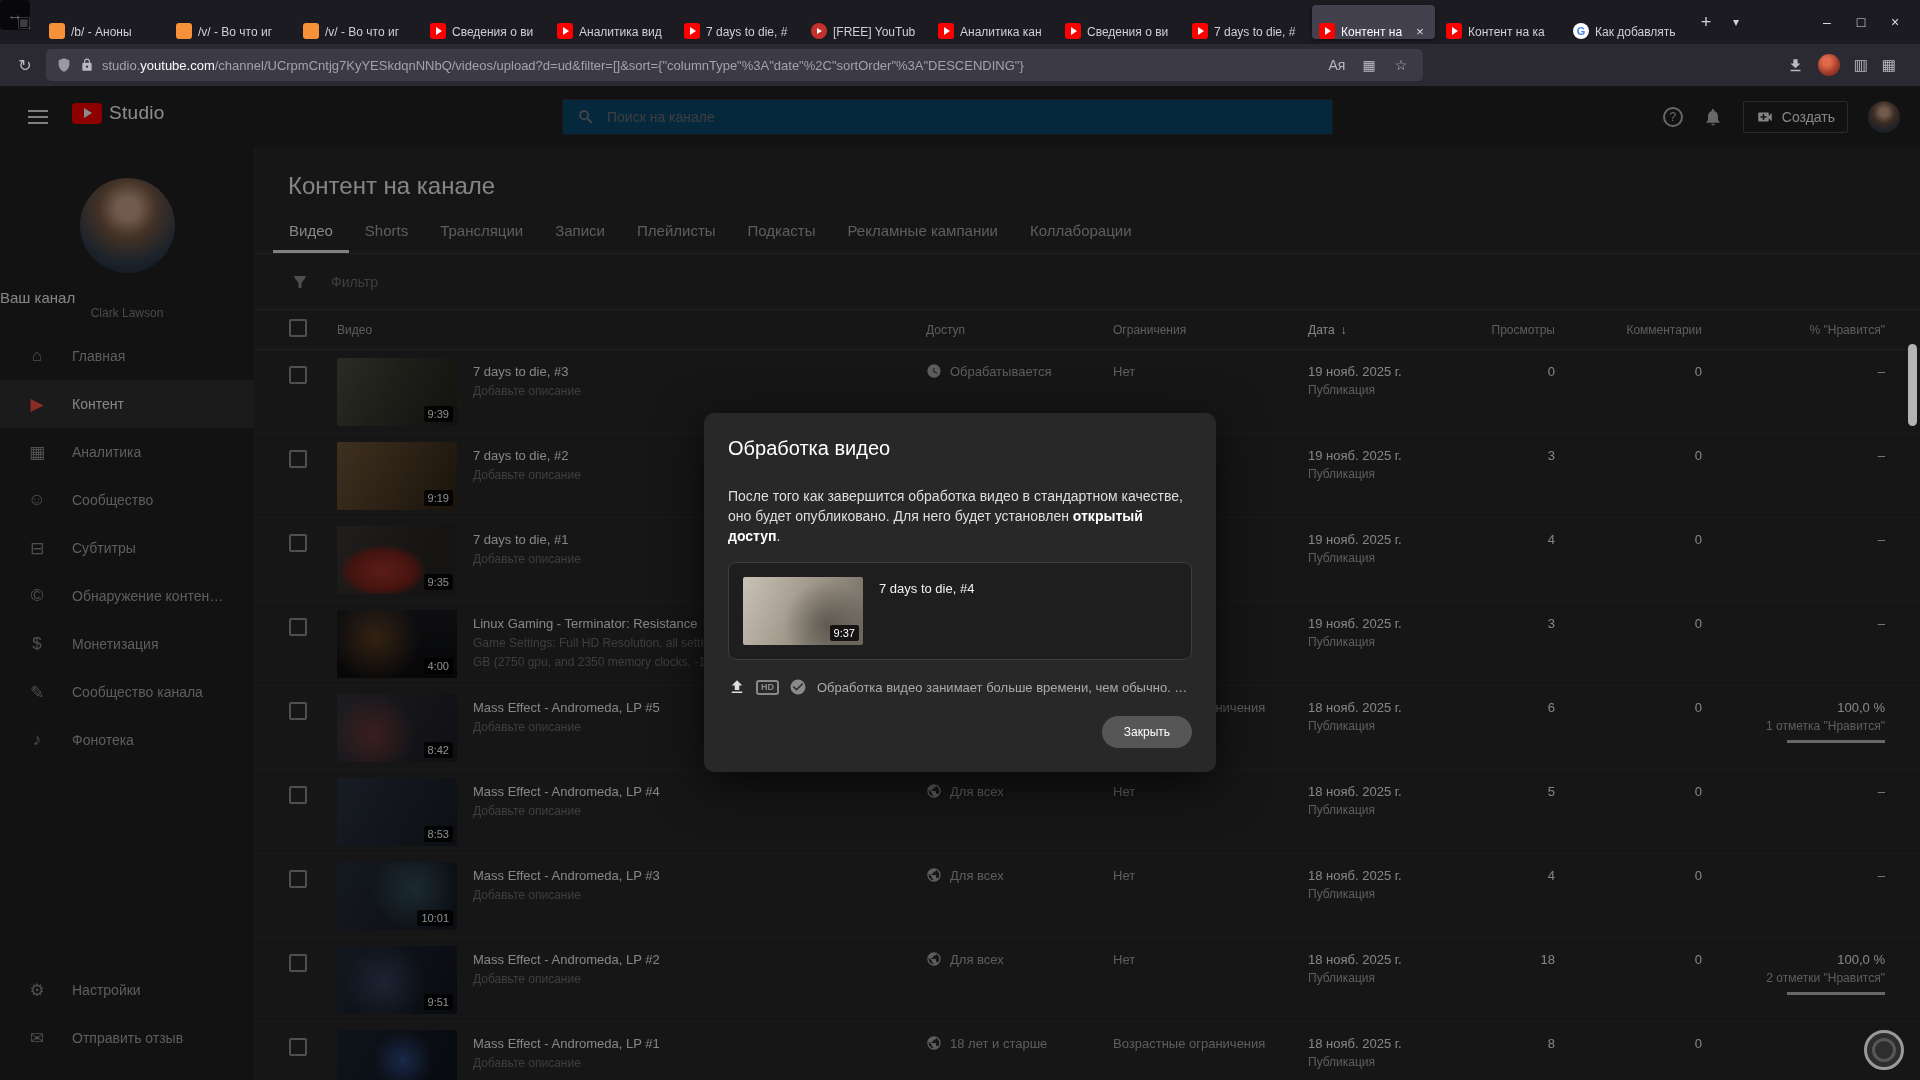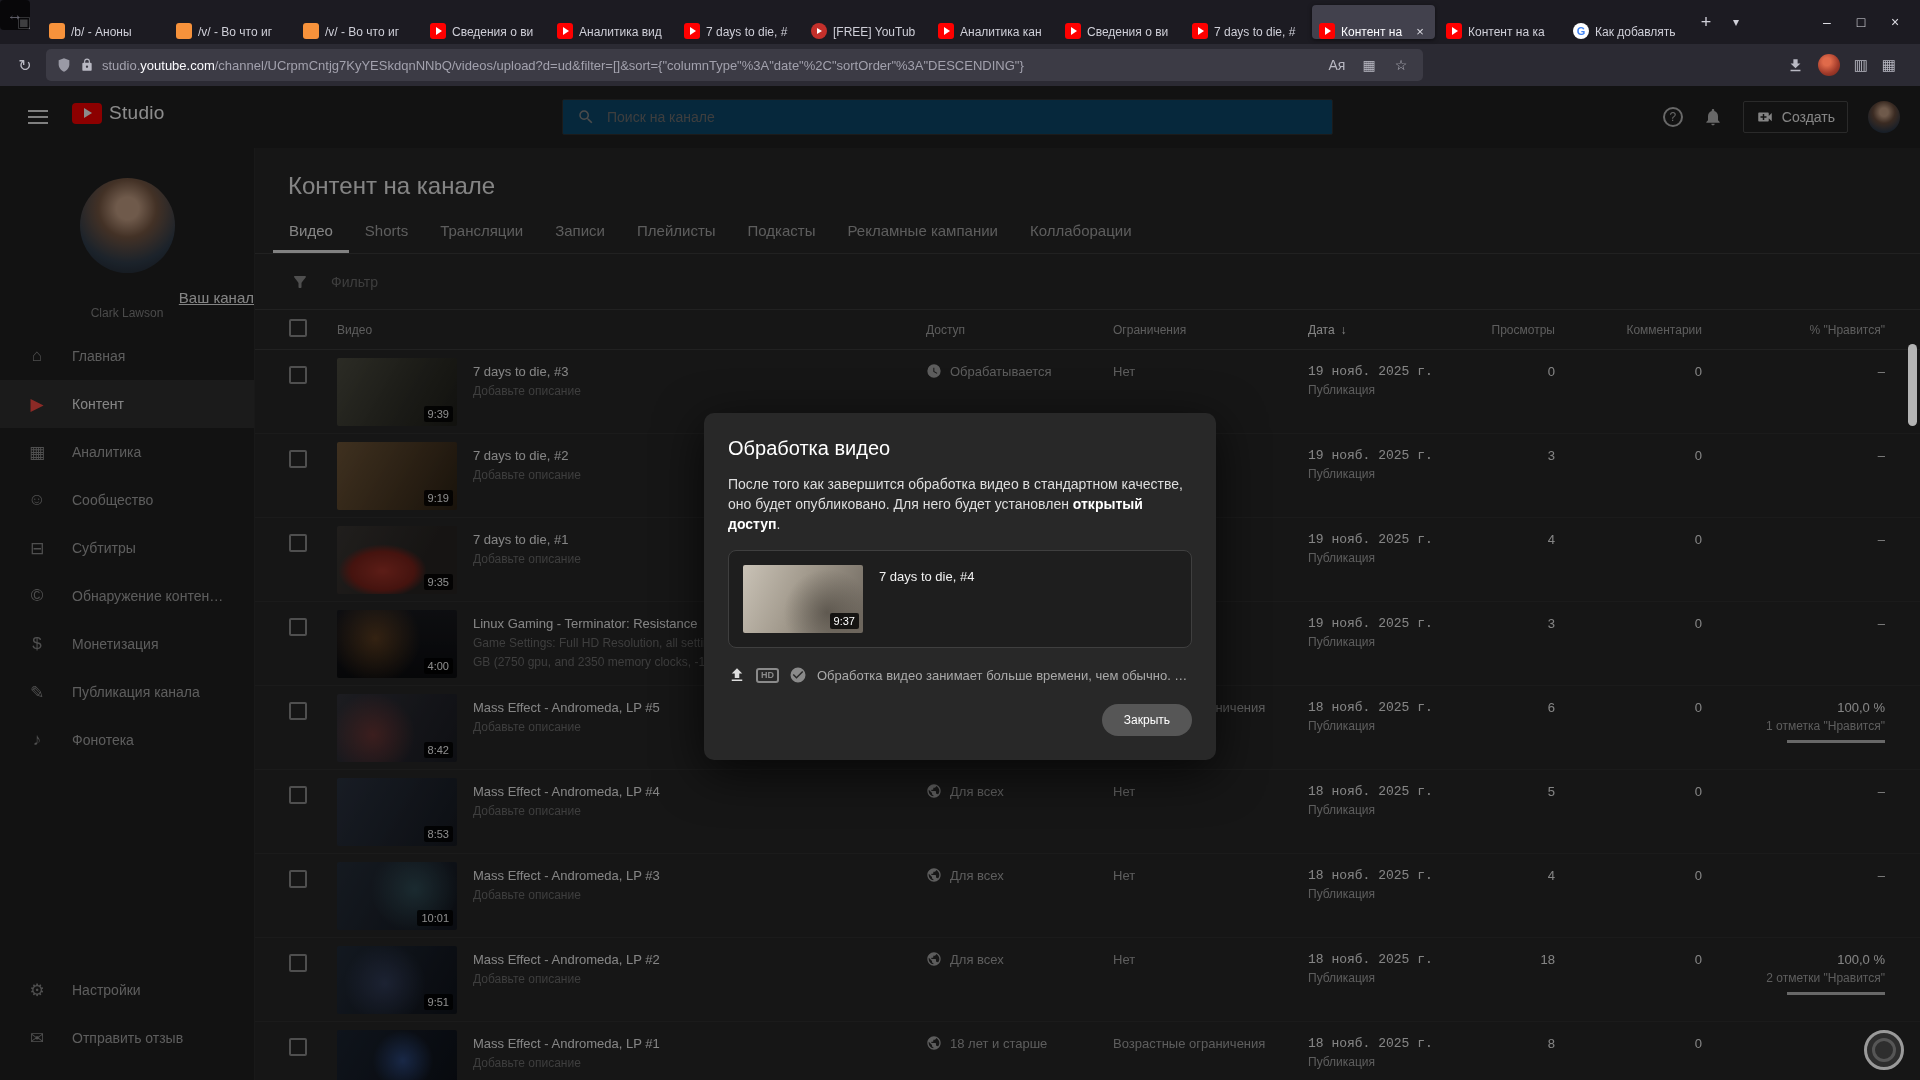--- a/index.html
+++ b/index.html
@@ -56,21 +56,21 @@
   .search { position:absolute; left:562px; top:13px; width:771px; height:36px; background:#0c4a6e; border:1px solid #323232; border-radius:2px; display:flex; align-items:center; padding:0 14px; gap:12px; }
   .search input { flex:1; background:transparent; border:none; outline:none; color:#eee; font-size:14px; font-family:inherit; }
   .search input::placeholder { color:#717171; }
   .hdr-right { position:absolute; right:20px; top:0; height:62px; display:flex; align-items:center; gap:20px; }
   .help-ic { width:20px; height:20px; border:2px solid #bdbdbd; border-radius:50%; color:#bdbdbd; font-size:12px; display:flex; align-items:center; justify-content:center; }
   .create-btn { display:flex; align-items:center; gap:8px; border:1px solid #4d4d4d; border-radius:2px; padding:6px 12px; color:#f1f1f1; font-size:14px; background:transparent; }
   .avatar-sm { width:32px; height:32px; border-radius:50%; background:radial-gradient(circle at 50% 35%, #caa489 16%, #6b4f3f 42%, #2e3a4a 75%, #20242c); }
 
   .st-side { position:absolute; top:62px; left:0; width:255px; bottom:0; background:#212121; border-right:1px solid #2f2f2f; z-index:1; }
   .avatar-lg { width:95px; height:95px; border-radius:50%; margin:30px auto 0; background:radial-gradient(circle at 50% 32%, #caa489 14%, #7a5a45 36%, #33404f 68%, #1b1f26); }
-  .ch-name { text-align:right; margin-top:16px; font-size:15px; color:#f1f1f1;text-decoration:underline; }
+  .ch-name { text-align:left; margin-top:16px; font-size:15px; color:#f1f1f1; }
   .ch-owner { text-align:center; font-size:12px; color:#888; }
   .side-nav { margin-top:12px; }
   .side-item { height:48px; display:flex; align-items:center; padding-left:26px; gap:24px; color:#aaa; font-size:14px; cursor:default; }
   .side-item .side-icon { width:22px; text-align:center; font-size:17px; color:#909090; }
   .side-item.active { background:rgba(255,255,255,.08); color:#f1f1f1; }
   .side-item.active .side-icon { color:#ff4e45; }
   .side-footer { position:absolute; bottom:18px; left:0; right:0; }
 
   .st-main { position:absolute; top:62px; left:255px; right:0; bottom:0; background:#282828; overflow:hidden; }
   .page-title { margin:24px 0 10px 33px; font-size:24px; font-weight:400; color:#f1f1f1; }
@@ -93,21 +93,21 @@
   .c-check { padding-top:16px; }
   .c-video { display:flex; gap:16px; padding-top:8px; padding-right:16px; }
   .thumb { position:relative; width:120px; height:68px; border-radius:2px; flex:none; background:#333; overflow:hidden; }
   .dur { position:absolute; right:4px; bottom:4px; background:rgba(0,0,0,.8); color:#fff; font-size:11px; padding:2px 4px; border-radius:2px; }
   .dur:empty { display:none; }
   .vtitle { font-size:13px; color:#f1f1f1; margin-top:6px; white-space:nowrap; overflow:hidden; }
   .vdesc { font-size:12px; color:#717171; margin-top:5px; white-space:nowrap; overflow:hidden; }
   .c-access { display:flex; align-items:flex-start; gap:8px; }
   .c-access .svg-ic { display:none; flex:none; margin-top:-1px; }
   .c-access .svg-ic.show { display:inline-flex; }
-  .d1 { color:#f1f1f1;font-family:Liberation Mono, monospace; }
+  .d1 { color:#f1f1f1; }
   .d2 { color:#aaa; font-size:12px; margin-top:4px; }
   .c-num { color:#f1f1f1; }
   .c-likes { color:#f1f1f1; }
   .lk2 { color:#aaa; font-size:12px; margin-top:4px; }
   .lkbar { display:none; margin:7px 0 0 auto; width:98px; height:3px; background:#555; border-radius:2px; }
   .lkbar.show { display:block; }
   .lkbar .fill { width:100%; height:100%; background:#bdbdbd; }
 
   
   .m-t1 .thumb, .thumb.m-t1 { background:linear-gradient(120deg,#505044 0%,#33332b 55%,#20201b 100%); }
@@ -117,21 +117,21 @@
   .m-me5 .thumb { background:radial-gradient(circle at 30% 60%, rgba(190,70,60,.45) 0%, rgba(0,0,0,0) 45%), linear-gradient(120deg,#34343c 0%,#1b1d24 100%); }
   .m-me4 .thumb { background:linear-gradient(120deg,#2c3442 0%,#171b23 100%); }
   .m-me3 .thumb { background:radial-gradient(circle at 65% 40%, rgba(90,160,170,.35) 0%, rgba(0,0,0,0) 50%), linear-gradient(120deg,#27303c 0%,#141821 100%); }
   .m-me2 .thumb { background:radial-gradient(circle at 40% 55%, rgba(110,130,200,.3) 0%, rgba(0,0,0,0) 50%), linear-gradient(120deg,#232d3b 0%,#10141c 100%); }
   .m-me1 .thumb { background:radial-gradient(circle at 55% 45%, rgba(70,120,220,.5) 0%, rgba(0,0,0,0) 40%), linear-gradient(120deg,#1c2533 0%,#0d1119 100%); }
   .thumb.m-proc { background:radial-gradient(circle at 70% 70%, rgba(60,55,48,.55) 0%, rgba(0,0,0,0) 45%), linear-gradient(115deg,#c9c2b6 0%,#a29a8d 45%,#6e675e 100%); }
 
   
   .dim { position:absolute; inset:0; background:rgba(0,0,0,.45); z-index:5; }
   .modal { position:absolute; left:704px; top:327px; width:512px; background:#282828; border-radius:10px; box-shadow:0 12px 48px rgba(0,0,0,.7); z-index:10; padding:24px; color:#fff; }
-  .m-title { font-size:20px; font-weight:400; color:#fff; margin-bottom:14px; }
+  .m-title { font-size:20px; font-weight:400; color:#fff; margin-bottom:26px; }
   .m-body { font-size:14px; line-height:20px; color:#dedede; }
   .m-body b { color:#fff; }
   .m-card { margin-top:16px; background:#1e1e1e; border:1px solid #3f3f3f; border-radius:8px; padding:14px; display:flex; gap:16px; align-items:flex-start; }
   .m-vtitle { font-size:13px; color:#f1f1f1; margin-top:4px; }
   .m-status { margin-top:18px; display:flex; align-items:center; gap:10px; }
   .hd-badge { border:2px solid #8a8a8a; color:#8a8a8a; border-radius:3px; font-size:9px; font-weight:bold; padding:1px 3px; line-height:1; }
   .m-status-text { font-size:13px; color:#aaa; white-space:nowrap; overflow:hidden; }
   .m-footer { display:flex; justify-content:flex-end; margin-top:20px; }
   .m-close { background:#565656; color:#fff; border:none; border-radius:17px; padding:9px 22px; font-size:12px; font-family:inherit; cursor:default; }
 
@@ -367,21 +367,21 @@
           <span class="side-label">Обнаружение контен…</span>
         </div>
 
         <div class="side-item">
           <span class="side-icon">$</span>
           <span class="side-label">Монетизация</span>
         </div>
 
         <div class="side-item">
           <span class="side-icon">✎</span>
-          <span class="side-label">Публикация канала</span>
+          <span class="side-label">Сообщество канала</span>
         </div>
 
         <div class="side-item">
           <span class="side-icon">♪</span>
           <span class="side-label">Фонотека</span>
         </div>
       </div>
     <div class="side-footer">
 
         <div class="side-item">

